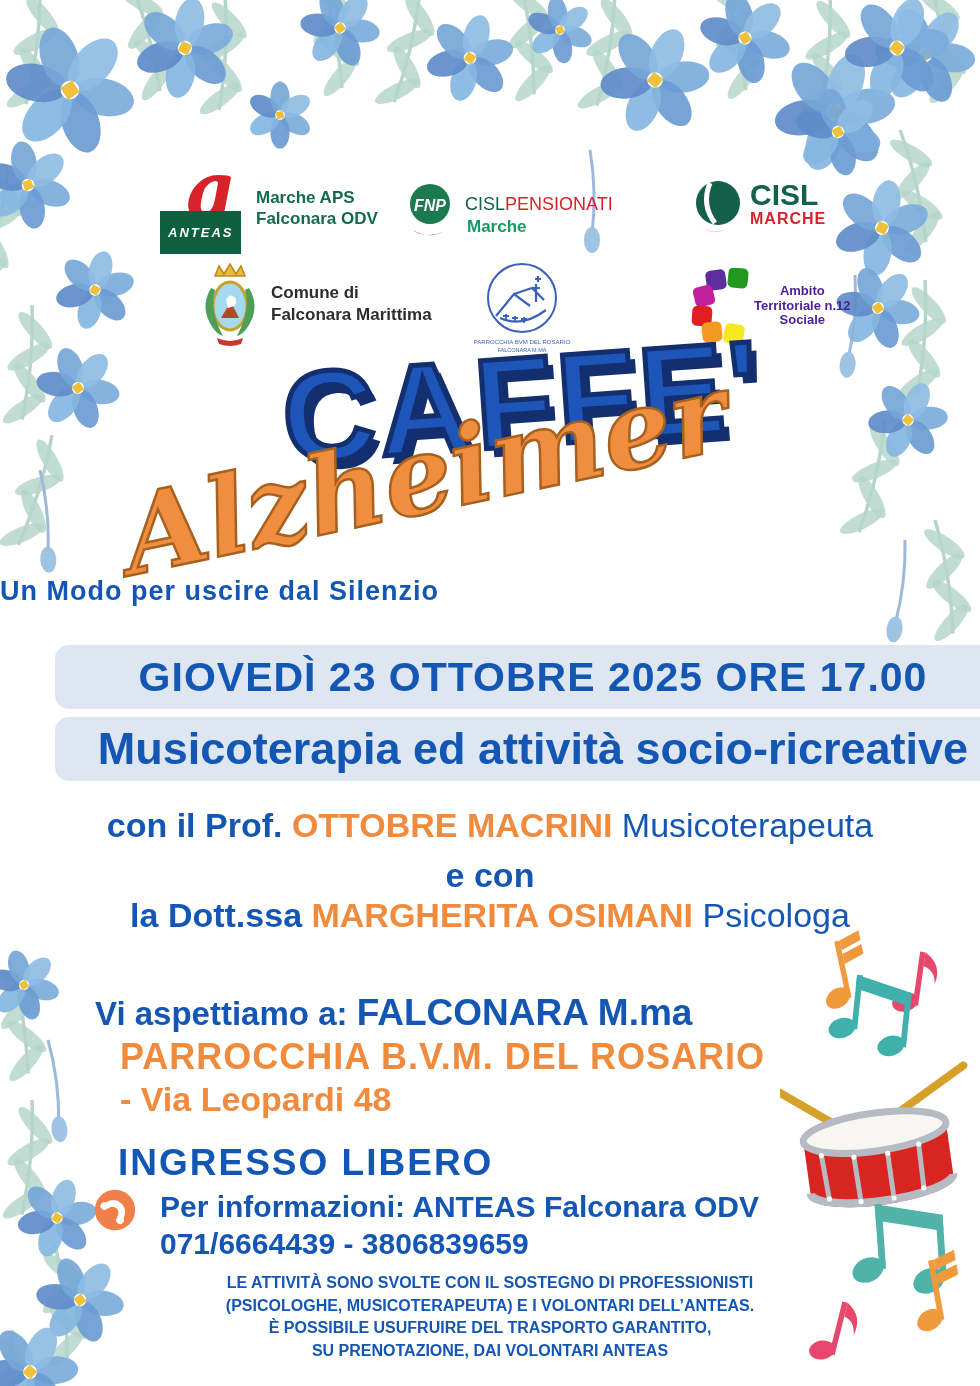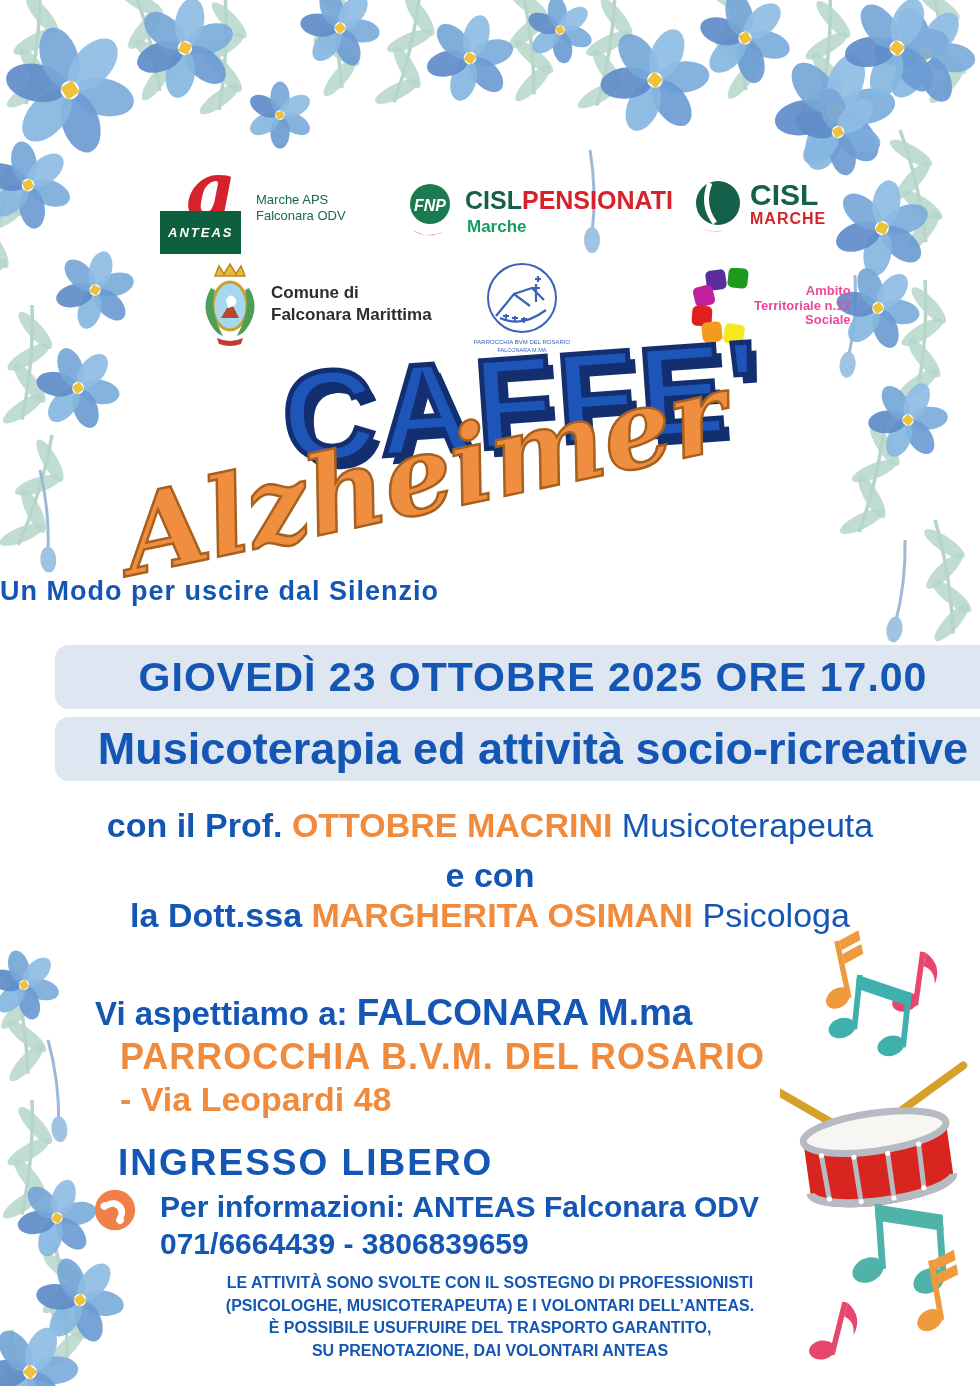--- a/index.html
+++ b/index.html
@@ -9,37 +9,37 @@
   svg{display:block;}
 
   
   #flora{left:0;top:0;pointer-events:none;}
   .anteas{left:160px;top:175px;display:flex;gap:10px;align-items:center;}
   .anteas-mark{position:relative;width:86px;height:66px;}
   .anteas-a{position:absolute;left:26px;top:-24px;font-family:"DejaVu Serif",serif;
             font-style:italic;font-weight:bold;font-size:78px;color:#d6232b;line-height:1;}
   .anteas-band{position:absolute;left:0;top:36px;background:#0e5f3e;color:#fff;
                font-weight:bold;font-size:13px;letter-spacing:2px;padding:14px 8px;font-style:italic;}
-  .anteas-text{color:#156a4c;font-weight:normal;font-size:13px;line-height:1.25;}
+  .anteas-text{color:#156a4c;font-weight:bold;font-size:17px;line-height:1.25;}
   .fnp{left:405px;top:182px;display:flex;gap:8px;}
   .fnp-mark{width:52px;height:60px;}
   .fnp-text{padding-top:4px;}
-  .fnp-line1{font-size:25px;font-weight:bold;letter-spacing:0;}
+  .fnp-line1{font-size:18px;font-weight:normal;letter-spacing:0;margin-top:8px;}
   .fnp-cisl{color:#14604a;} .fnp-pens{color:#d6222a;}
   .fnp-marche{color:#179a62;font-weight:bold;font-size:17px;margin-top:2px;margin-left:2px;}
   .cislm{left:692px;top:180px;display:flex;gap:6px;}
   .cislm-mark{width:52px;height:58px;}
   .cislm-text1{color:#14604a;font-weight:bold;font-size:30px;line-height:1;}
   .cislm-text2{color:#d6222a;font-weight:bold;font-size:16px;letter-spacing:1px;}
 
   .comune{left:193px;top:262px;display:flex;gap:4px;align-items:center;}
   .comune-text{color:#333;font-weight:bold;font-size:17px;line-height:1.3;color:#2d2d2d;}
   .parish{left:452px;top:258px;width:140px;text-align:center;}
   .ambito{left:690px;top:268px;display:flex;align-items:center;gap:2px;}
-  .ambito-text{color:#ec4899;font-weight:bold;font-size:13px;line-height:1.15;text-align:right;}
+  .ambito-text{color:#4c1d95;font-weight:bold;font-size:13px;line-height:1.15;text-align:center;}
 
   
   .title-caffe{left:282px;top:338px;font-size:128px;font-weight:bold;letter-spacing:4px;
     color:#1d55b8;-webkit-text-stroke:5px #132f70;
     text-shadow:7px 9px 0 #132f70;transform:rotate(-4deg);z-index:3;line-height:1;}
   .title-alz{left:118px;top:420px;font-family:"DejaVu Serif",serif;font-style:italic;font-weight:bold;
     font-size:108px;color:#ef8e3f;-webkit-text-stroke:2.5px #a8601f;
     transform:rotate(-12deg);z-index:4;line-height:1;}
   .tagline{left:0;top:576px;width:830px;color:#1456b4;
            font-weight:bold;font-size:27px;letter-spacing:1px;z-index:4;}

